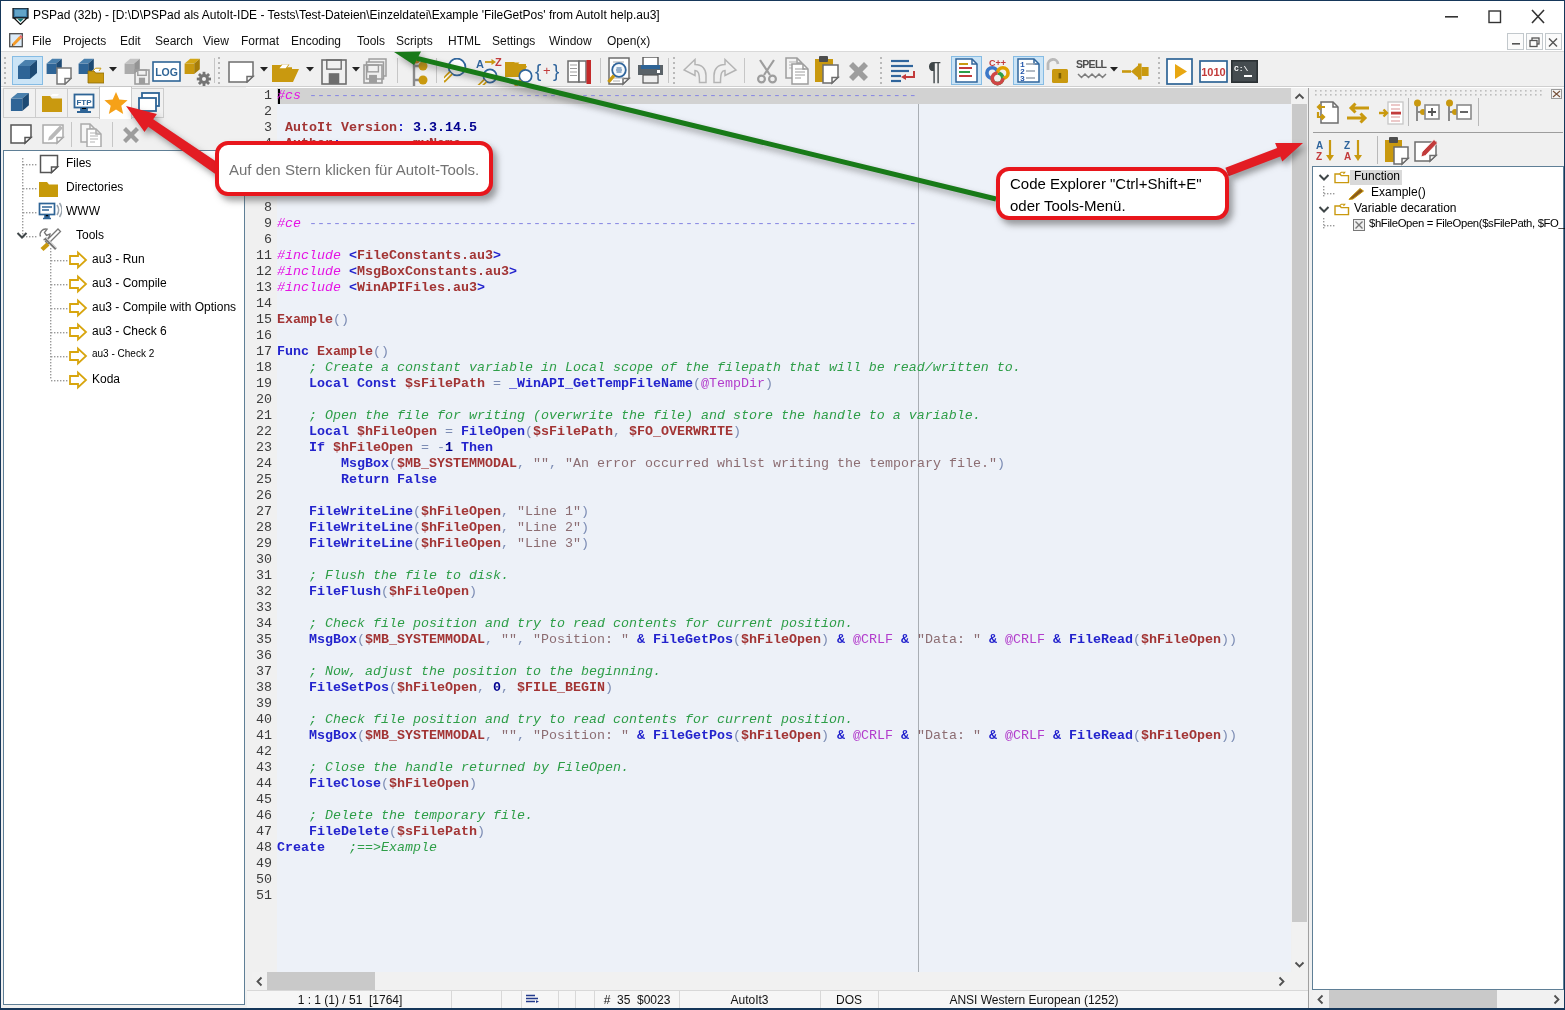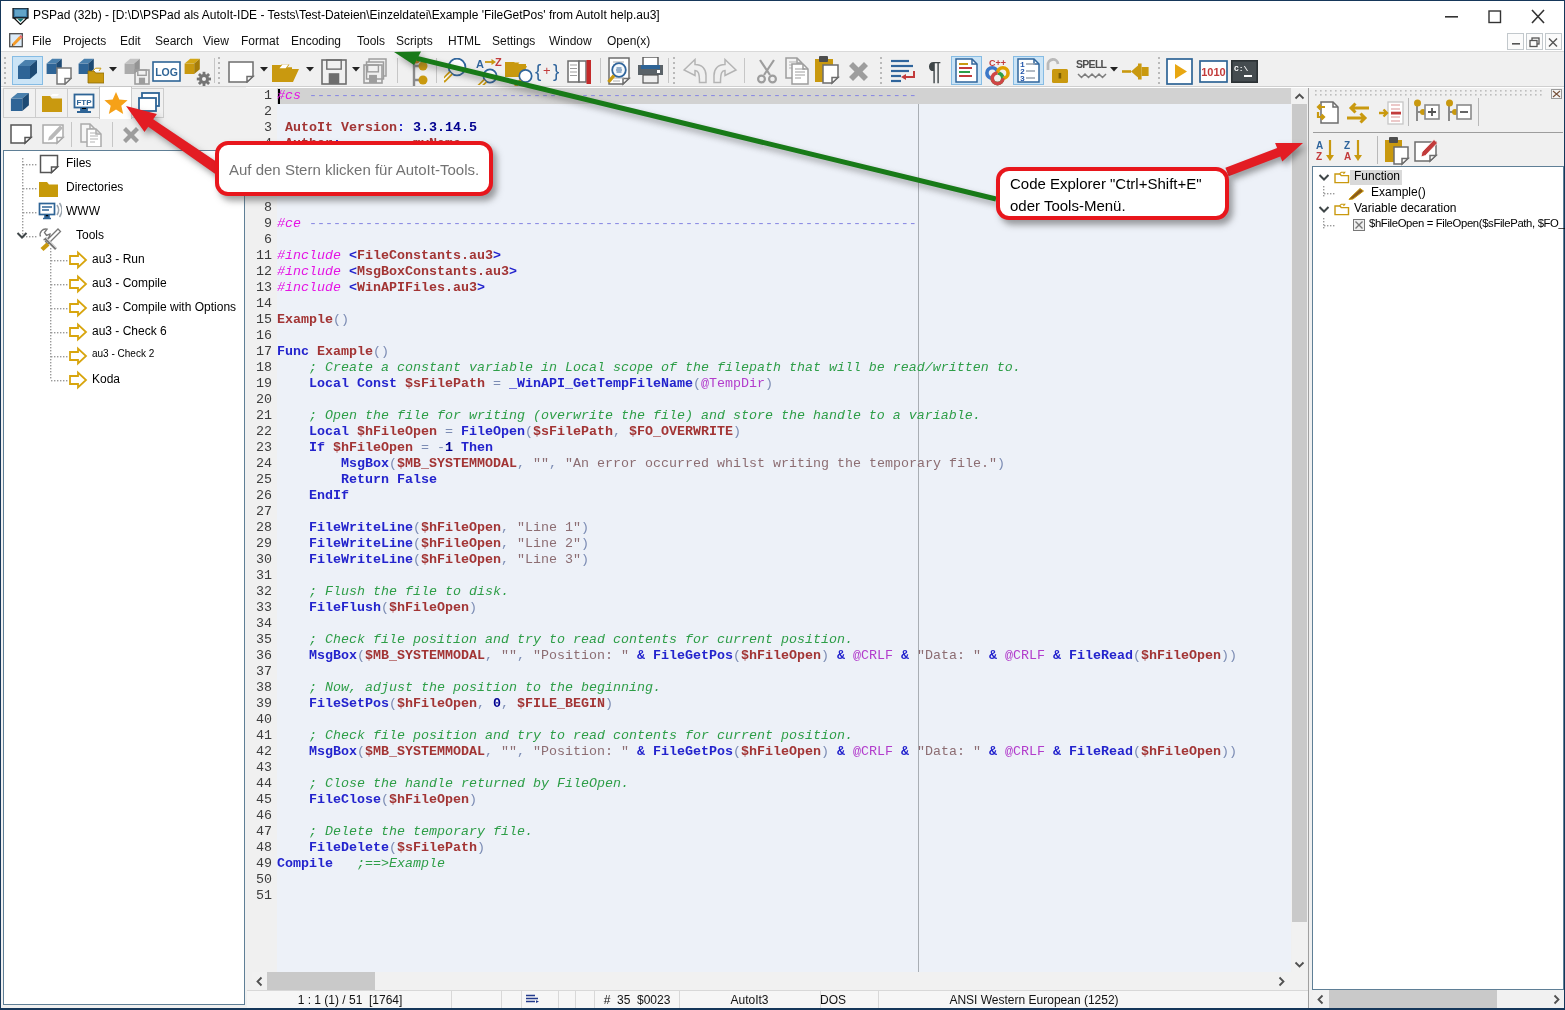--- a/index.html
+++ b/index.html
@@ -437,21 +437,20 @@
     <div style="height:16px;line-height:16px;white-space:pre"></div>
     <div style="height:16px;line-height:16px;white-space:pre"><span class="k">Func</span> <span class="v">Example</span><span class="o">()</span></div>
     <div style="height:16px;line-height:16px;white-space:pre">    <span class="c">; Create a constant variable in Local scope of the filepath that will be read/written to.</span></div>
     <div style="height:16px;line-height:16px;white-space:pre">    <span class="k">Local Const</span> <span class="v">$sFilePath</span> <span class="o">=</span> <span class="k">_WinAPI_GetTempFileName</span><span class="o">(</span><span class="m">@TempDir</span><span class="o">)</span></div>
     <div style="height:16px;line-height:16px;white-space:pre"></div>
     <div style="height:16px;line-height:16px;white-space:pre">    <span class="c">; Open the file for writing (overwrite the file) and store the handle to a variable.</span></div>
     <div style="height:16px;line-height:16px;white-space:pre">    <span class="k">Local</span> <span class="v">$hFileOpen</span> <span class="o">=</span> <span class="k">FileOpen</span><span class="o">(</span><span class="v">$sFilePath</span><span class="o">,</span> <span class="v">$FO_OVERWRITE</span><span class="o">)</span></div>
     <div style="height:16px;line-height:16px;white-space:pre">    <span class="k">If</span> <span class="v">$hFileOpen</span> <span class="o">=</span> <span class="o">-</span><span class="n">1</span> <span class="k">Then</span></div>
     <div style="height:16px;line-height:16px;white-space:pre">        <span class="k">MsgBox</span><span class="o">(</span><span class="v">$MB_SYSTEMMODAL</span><span class="o">,</span> <span class="s">""</span><span class="o">,</span> <span class="s">"An error occurred whilst writing the temporary file."</span><span class="o">)</span></div>
     <div style="height:16px;line-height:16px;white-space:pre">        <span class="k">Return False</span></div>
-    <div style="height:16px;line-height:16px;white-space:pre">    <span class="k">EndIf</span></div>
     <div style="height:16px;line-height:16px;white-space:pre"></div>
     <div style="height:16px;line-height:16px;white-space:pre">    <span class="k">FileWriteLine</span><span class="o">(</span><span class="v">$hFileOpen</span><span class="o">,</span> <span class="s">"Line 1"</span><span class="o">)</span></div>
     <div style="height:16px;line-height:16px;white-space:pre">    <span class="k">FileWriteLine</span><span class="o">(</span><span class="v">$hFileOpen</span><span class="o">,</span> <span class="s">"Line 2"</span><span class="o">)</span></div>
     <div style="height:16px;line-height:16px;white-space:pre">    <span class="k">FileWriteLine</span><span class="o">(</span><span class="v">$hFileOpen</span><span class="o">,</span> <span class="s">"Line 3"</span><span class="o">)</span></div>
     <div style="height:16px;line-height:16px;white-space:pre"></div>
     <div style="height:16px;line-height:16px;white-space:pre">    <span class="c">; Flush the file to disk.</span></div>
     <div style="height:16px;line-height:16px;white-space:pre">    <span class="k">FileFlush</span><span class="o">(</span><span class="v">$hFileOpen</span><span class="o">)</span></div>
     <div style="height:16px;line-height:16px;white-space:pre"></div>
     <div style="height:16px;line-height:16px;white-space:pre">    <span class="c">; Check file position and try to read contents for current position.</span></div>
     <div style="height:16px;line-height:16px;white-space:pre">    <span class="k">MsgBox</span><span class="o">(</span><span class="v">$MB_SYSTEMMODAL</span><span class="o">,</span> <span class="s">""</span><span class="o">,</span> <span class="s">"Position: "</span> <span class="k">&amp;</span> <span class="k">FileGetPos</span><span class="o">(</span><span class="v">$hFileOpen</span><span class="o">)</span> <span class="k">&amp;</span> <span class="m">@CRLF</span> <span class="k">&amp;</span> <span class="s">"Data: "</span> <span class="k">&amp;</span> <span class="m">@CRLF</span> <span class="k">&amp;</span> <span class="k">FileRead</span><span class="o">(</span><span class="v">$hFileOpen</span><span class="o">))</span></div>
@@ -460,21 +459,21 @@
     <div style="height:16px;line-height:16px;white-space:pre">    <span class="k">FileSetPos</span><span class="o">(</span><span class="v">$hFileOpen</span><span class="o">,</span> <span class="n">0</span><span class="o">,</span> <span class="v">$FILE_BEGIN</span><span class="o">)</span></div>
     <div style="height:16px;line-height:16px;white-space:pre"></div>
     <div style="height:16px;line-height:16px;white-space:pre">    <span class="c">; Check file position and try to read contents for current position.</span></div>
     <div style="height:16px;line-height:16px;white-space:pre">    <span class="k">MsgBox</span><span class="o">(</span><span class="v">$MB_SYSTEMMODAL</span><span class="o">,</span> <span class="s">""</span><span class="o">,</span> <span class="s">"Position: "</span> <span class="k">&amp;</span> <span class="k">FileGetPos</span><span class="o">(</span><span class="v">$hFileOpen</span><span class="o">)</span> <span class="k">&amp;</span> <span class="m">@CRLF</span> <span class="k">&amp;</span> <span class="s">"Data: "</span> <span class="k">&amp;</span> <span class="m">@CRLF</span> <span class="k">&amp;</span> <span class="k">FileRead</span><span class="o">(</span><span class="v">$hFileOpen</span><span class="o">))</span></div>
     <div style="height:16px;line-height:16px;white-space:pre"></div>
     <div style="height:16px;line-height:16px;white-space:pre">    <span class="c">; Close the handle returned by FileOpen.</span></div>
     <div style="height:16px;line-height:16px;white-space:pre">    <span class="k">FileClose</span><span class="o">(</span><span class="v">$hFileOpen</span><span class="o">)</span></div>
     <div style="height:16px;line-height:16px;white-space:pre"></div>
     <div style="height:16px;line-height:16px;white-space:pre">    <span class="c">; Delete the temporary file.</span></div>
     <div style="height:16px;line-height:16px;white-space:pre">    <span class="k">FileDelete</span><span class="o">(</span><span class="v">$sFilePath</span><span class="o">)</span></div>
-    <div style="height:16px;line-height:16px;white-space:pre"><span class="k">Compile</span>   <span class="c">;==&gt;Example</span></div>
+    <div style="height:16px;line-height:16px;white-space:pre"><span class="k">Create</span>   <span class="c">;==&gt;Example</span></div>
     <div style="height:16px;line-height:16px;white-space:pre"></div>
   </div>
 <div class="abs" style="left:1292px;top:88px;width:15px;height:884px;background:#f1f1f1"></div>
 <svg class="abs" style="left:1294px;top:92px;" width="11" height="9" viewBox="0 0 11 9">
     <path d="M1.5 6.5 L5.5 2.5 L9.5 6.5" fill="none" stroke="#505050" stroke-width="1.8"></path>
   </svg>
 <div class="abs" style="left:1292px;top:104px;width:15px;height:818px;background:#c9c9c9"></div>
 <svg class="abs" style="left:1294px;top:960px;" width="11" height="9" viewBox="0 0 11 9">
     <path d="M1.5 2.5 L5.5 6.5 L9.5 2.5" fill="none" stroke="#505050" stroke-width="1.8"></path>
   </svg>
@@ -496,21 +495,21 @@
 <div class="abs" style="left:679px;top:991px;width:1px;height:17px;background:#d8d8d8"></div>
 <div class="abs" style="left:820px;top:991px;width:1px;height:17px;background:#d8d8d8"></div>
 <div class="abs" style="left:878px;top:991px;width:1px;height:17px;background:#d8d8d8"></div>
 <div class="abs" style="left:250px;top:993px;width:200px;font-size:12px;color:#111;text-align:center;white-space:nowrap">1 : 1 (1) / 51&nbsp;&nbsp;[1764]</div>
 <svg class="abs" style="left:525px;top:994px;" width="14" height="11" viewBox="0 0 14 11">
     <path d="M1 1.5 h9 M1 4.5 h12 M1 7.5 h9" stroke="#223a8c" stroke-width="1.6"></path>
     <polygon points="11,6.2 14,7.5 11,9" fill="#223a8c"></polygon>
   </svg>
 <div class="abs" style="left:596px;top:993px;width:82px;font-size:12px;color:#111;text-align:center;white-space:nowrap">#&nbsp;&nbsp;35&nbsp;&nbsp;$0023</div>
 <div class="abs" style="left:679px;top:993px;width:141px;font-size:12px;color:#111;text-align:center;white-space:nowrap">AutoIt3</div>
-<div class="abs" style="left:820px;top:993px;width:58px;font-size:12px;color:#111;text-align:left;white-space:nowrap">DOS</div>
+<div class="abs" style="left:820px;top:993px;width:58px;font-size:12px;color:#111;text-align:center;white-space:nowrap">DOS</div>
 <div class="abs" style="left:884px;top:993px;width:300px;font-size:12px;color:#111;text-align:center;white-space:nowrap">ANSI Western European (1252)</div>
 <div class="abs" style="left:3px;top:87px;width:243px;height:918px;background:#f0f0f0"></div>
 <div class="abs" style="left:3px;top:88px;width:33px;height:30px;background:#f1f1f1;border:1px solid #cdcdcd"></div>
 <div class="abs" style="left:35px;top:88px;width:33px;height:30px;background:#f1f1f1;border:1px solid #cdcdcd"></div>
 <div class="abs" style="left:67px;top:88px;width:33px;height:30px;background:#f1f1f1;border:1px solid #cdcdcd"></div>
 <div class="abs" style="left:99px;top:86px;width:33px;height:33px;background:#fff;border:1px solid #c6c6c6;border-bottom:0"></div>
 <div class="abs" style="left:131px;top:88px;width:33px;height:30px;background:#f1f1f1;border:1px solid #cdcdcd"></div>
 <svg class="abs" style="left:9px;top:92px;" width="22" height="22" viewBox="0 0 22 22">
     <polygon points="1.9,6.6 8.5,0.9 19.9,0.9 13.3,6.6" fill="#4a80ad"></polygon>
     <polygon points="1.9,6.6 13.3,6.6 13.3,19.0 1.9,19.0" fill="#2e6496"></polygon>

